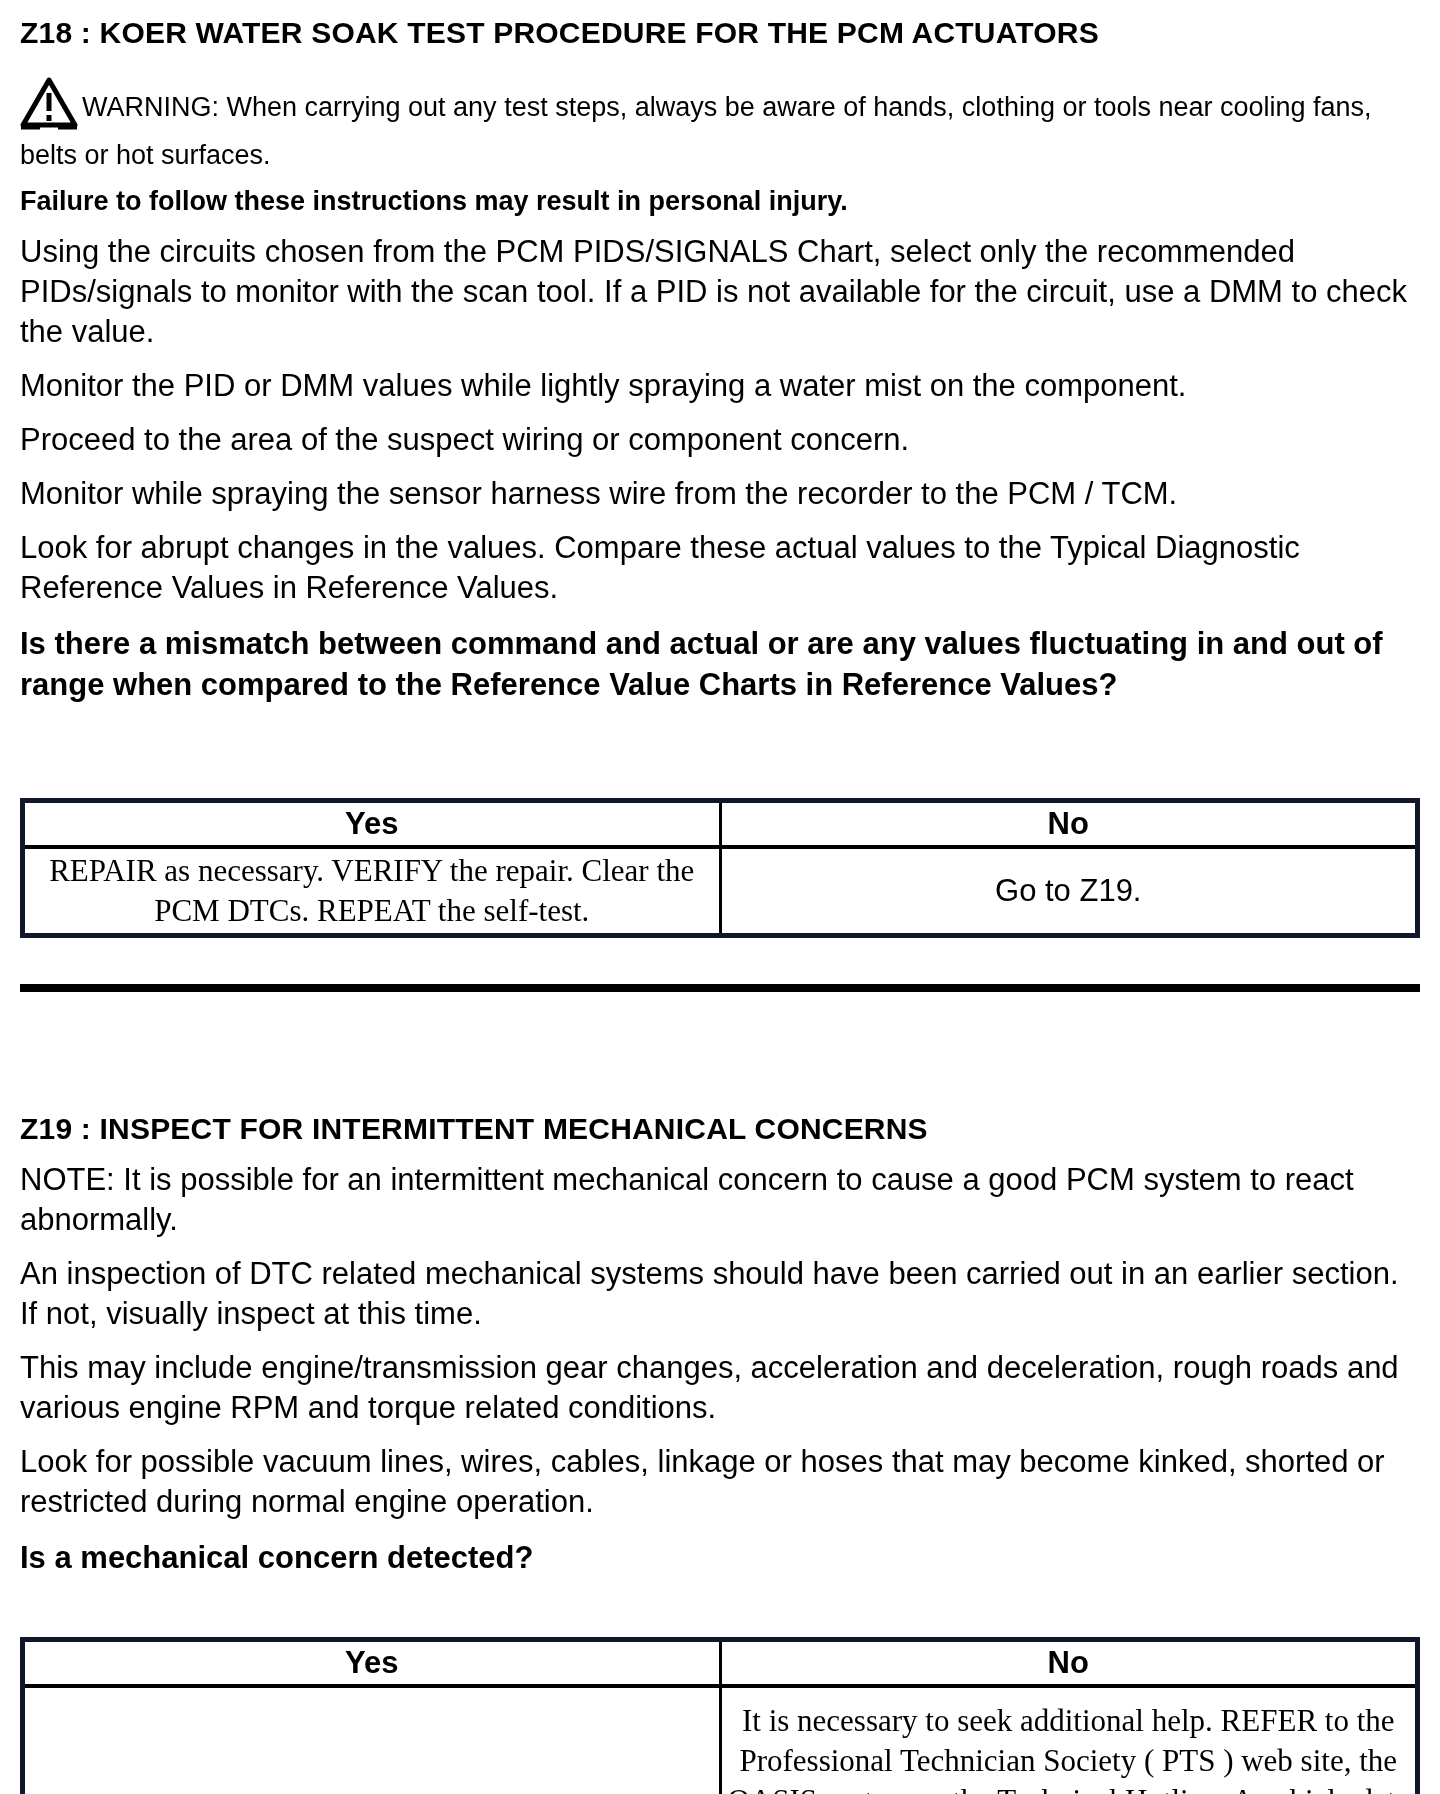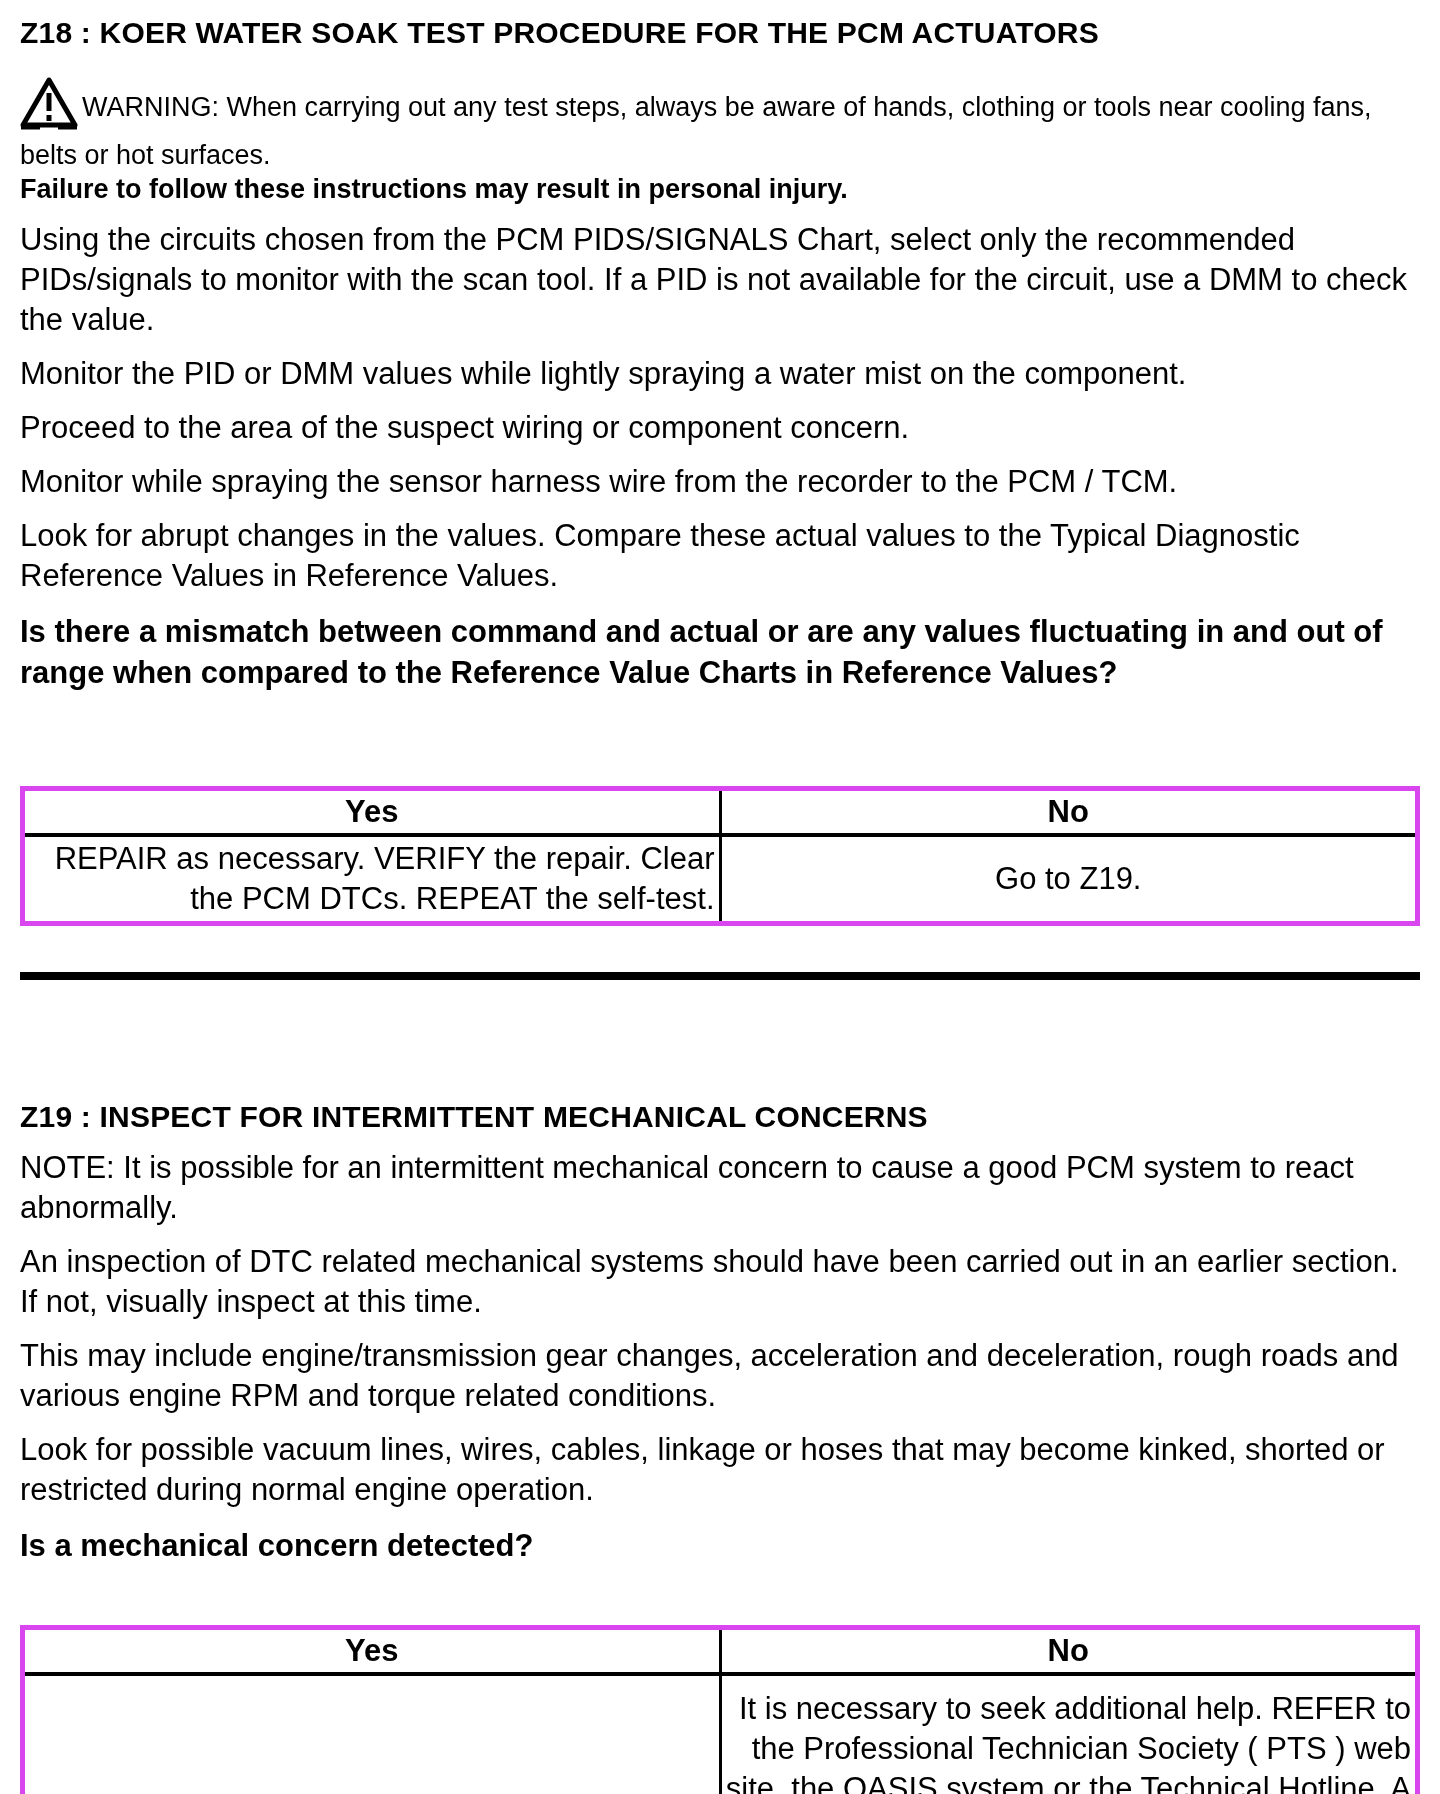--- a/index.html
+++ b/index.html
@@ -33,21 +33,21 @@
   }
   .warning-icon-wrap {
     display: inline-block;
     vertical-align: -14px;
     margin-right: 4px;
   }
   .warning-failure {
     font-size: 27px;
     font-weight: bold;
     line-height: 1.25;
-    margin-top: 0;
+    margin-top: 12px;
   }
   .body-para {
     font-size: 31px;
     line-height: 1.29;
     margin: 14px 0 0 0;
   }
   .question {
     font-size: 31px;
     font-weight: bold;
     line-height: 1.32;
@@ -60,31 +60,32 @@
   }
   .table-gap-1 { margin-top: 92px; }
   .table-gap-2 { margin-top: 58px; }
   table.decision-table th,
   table.decision-table td {
     border: 3px solid #000000;
     font-size: 31px;
     padding: 2px 4px;
   }
   table.decision-table {
-    border: 5px solid #d946ef;
+    border: 5px solid #0f172a;
   }
   table.decision-table th {
     font-weight: bold;
     text-align: center;
     height: 38px;
     border-bottom-width: 4px;
   }
   td.cell-left {
-    text-align: right;
+    text-align: center;
     line-height: 1.29;
+    font-family: Liberation Serif, serif;
   }
   td.cell-center {
     text-align: center;
     vertical-align: middle;
     line-height: 1.29;
   }
   td.cell-bottom {
     vertical-align: bottom;
   }
   td.tall-cell {

